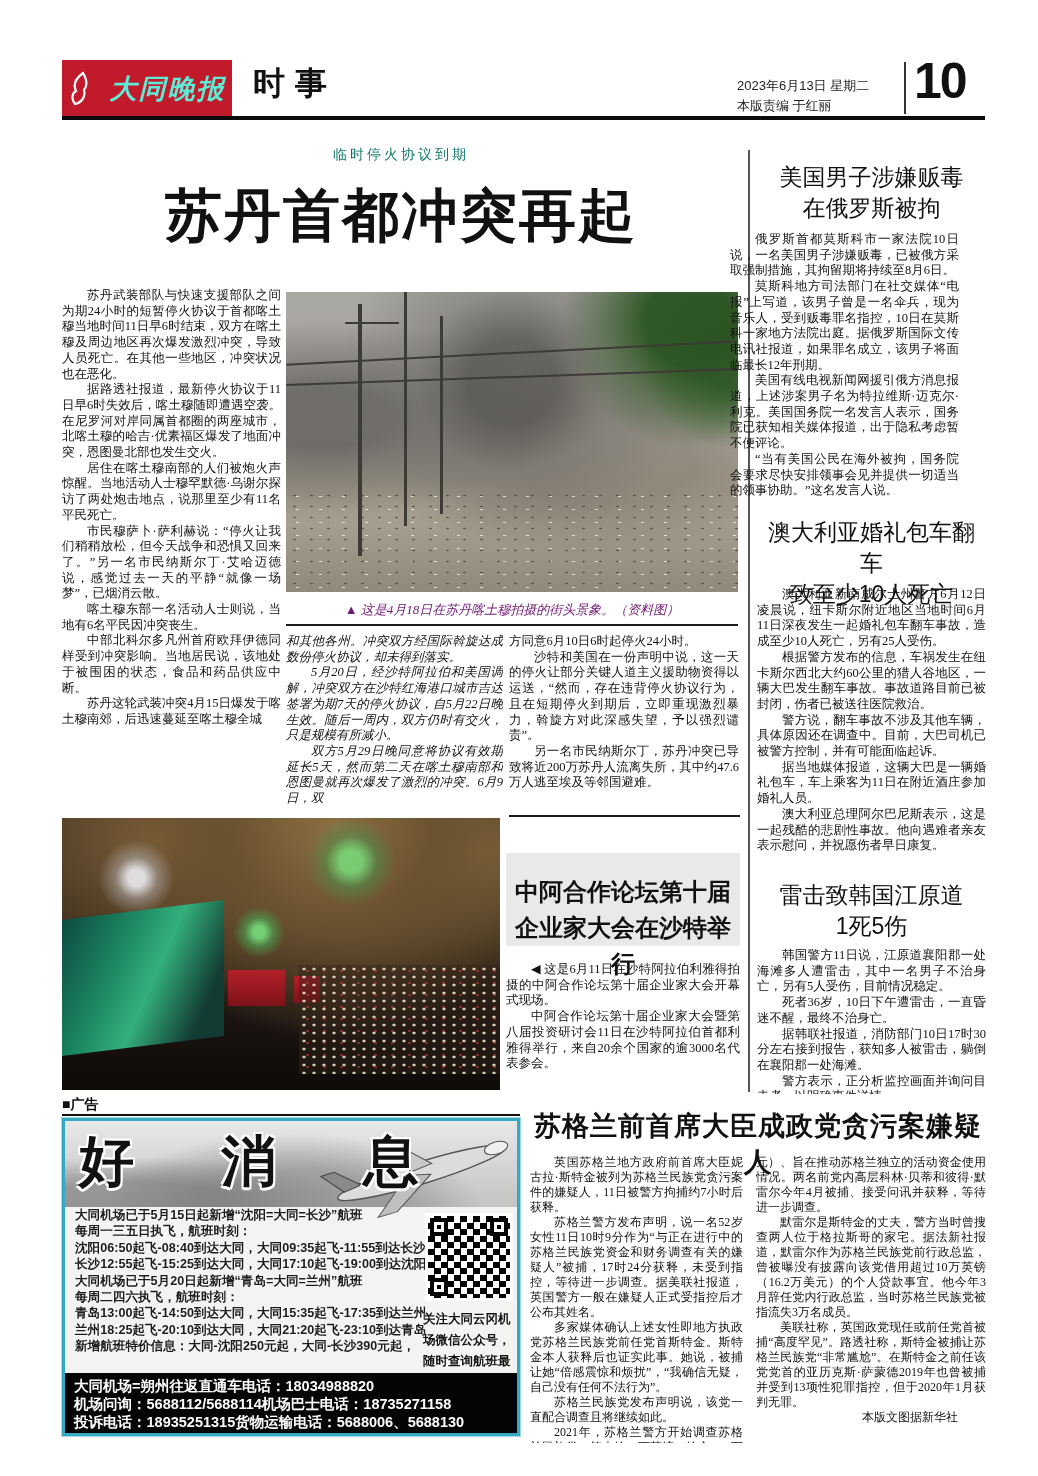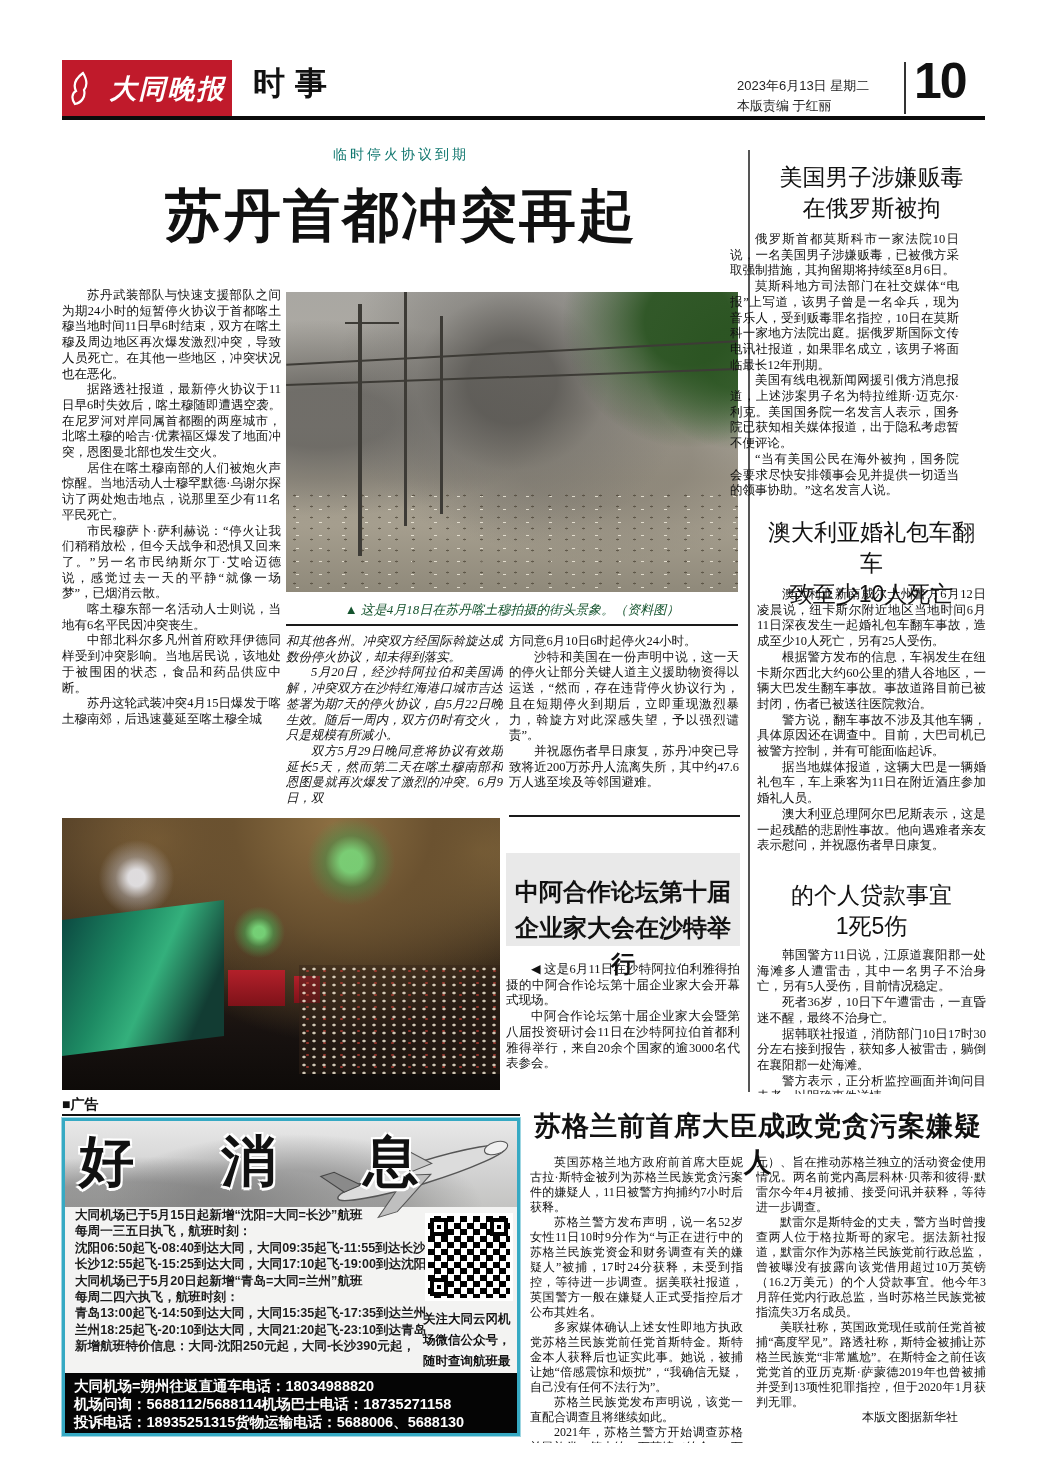--- a/index.html
+++ b/index.html
@@ -1,33 +1,33 @@
 <!DOCTYPE html>
 <html><head>
 <meta charset="utf-8">
 <style>
   html,body{margin:0;padding:0;background:#fff;}
   #page{position:relative;width:1038px;height:1476px;background:#fff;overflow:hidden;
         font-family:"Liberation Sans","DejaVu Sans",sans-serif;color:#111;}
   .abs{position:absolute;}
   
   .logo{left:62px;top:60px;width:170px;height:58px;background:#c01a2b;display:flex;align-items:center;justify-content:center;gap:5px;}
-  .logo-text{color:#ffffff;font-size:27px;font-weight:bold;font-style:italic;letter-spacing:2px;font-family:Liberation Mono, monospace;margin-left:16px;}
+  .logo-text{color:#5eead4;font-size:27px;font-weight:bold;font-style:italic;letter-spacing:2px;font-family:Liberation Mono, monospace;margin-left:16px;}
   .section-title{left:253px;top:62px;font-size:32px;font-weight:900;letter-spacing:10px;}
   .date-block{left:737px;top:76px;font-size:13px;line-height:20px;color:#222;}
   .head-vline{left:904px;top:62px;width:2px;height:52px;background:#333;}
   .page-num{left:914px;top:52px;font-size:50px;font-weight:800;letter-spacing:-2px;}
   .head-rule{left:62px;top:116px;width:923px;height:4px;background:#0c0c0c;}
   
   .kicker{left:62px;top:146px;width:678px;text-align:center;font-size:14px;letter-spacing:3px;color:#0f766e;}
   .headline{left:62px;top:178px;width:678px;text-align:center;font-size:57px;font-weight:900;letter-spacing:2px;}
   .bodycol{font-family:"Liberation Serif","DejaVu Serif",serif;font-size:12.5px;line-height:15.7px;text-align:justify;overflow:hidden;}
   .bodycol p{margin:0;text-indent:2em;}
   .bodycol p.cont{text-indent:0;}
-  .caption{font-family:"Liberation Serif","DejaVu Serif",serif;font-style:italic;font-size:13px;text-align:center;color:#14532d;}
+  .caption{font-family:"Liberation Serif","DejaVu Serif",serif;font-style:italic;font-size:13px;text-align:center;color:#701a75;}
   .rule{background:#1a1a1a;}
   
   .sb-title{width:229px;text-align:center;font-size:23px;font-weight:400;line-height:1.35;}
   
   .forum-titlebox{left:506px;top:853px;width:234px;height:93px;background:#e9e9e9;text-align:center;font-size:24px;font-weight:800;line-height:1.5;padding-top:21px;box-sizing:border-box;}
   
   .photo1{left:286px;top:292px;width:452px;height:300px;
     background:
       radial-gradient(circle at 89% 10%, rgba(43,84,34,.95) 0 9%, rgba(43,84,34,.55) 16%, rgba(43,84,34,0) 26%),
       radial-gradient(circle at 99% 22%, rgba(50,92,40,.9) 0 6%, rgba(50,92,40,0) 18%),
@@ -125,21 +125,21 @@
   <div class="abs rule" style="left:286px;top:624px;width:452px;height:2px;"></div>
 
   <div class="abs bodycol" style="left:286px;top:634px;width:217px;height:178px;font-style:italic;">
     <p class="cont">和其他各州。冲突双方经国际斡旋达成数份停火协议，却未得到落实。</p>
     <p>5月20日，经沙特阿拉伯和美国调解，冲突双方在沙特红海港口城市吉达签署为期7天的停火协议，自5月22日晚生效。随后一周内，双方仍时有交火，只是规模有所减小。</p>
     <p>双方5月29日晚同意将协议有效期延长5天，然而第二天在喀土穆南部和恩图曼就再次爆发了激烈的冲突。6月9日，双</p>
   </div>
   <div class="abs bodycol" style="left:509px;top:634px;width:230px;height:178px;">
     <p class="cont">方同意6月10日6时起停火24小时。</p>
     <p>沙特和美国在一份声明中说，这一天的停火让部分关键人道主义援助物资得以运送，“然而，存在违背停火协议行为，且在短期停火到期后，立即重现激烈暴力，斡旋方对此深感失望，予以强烈谴责”。</p>
-    <p>并祝愿伤者早日康复，苏丹冲突已导致将近200万苏丹人流离失所，其中约47.6万人逃至埃及等邻国避难。</p>
+    <p>另一名市民纳斯尔丁，苏丹冲突已导致将近200万苏丹人流离失所，其中约47.6万人逃至埃及等邻国避难。</p>
   </div>
   <div class="abs rule" style="left:509px;top:815px;width:231px;height:2px;"></div>
 
   <div class="abs vrule" style="left:748px;top:150px;height:942px;"></div>
 
   <div class="abs sb-title" style="left:757px;top:162px;">
     <div>美国男子涉嫌贩毒</div>
     <div>在俄罗斯被拘</div>
   </div>
   <div class="abs bodycol" style="left:730px;top:232px;width:229px;height:272px;">
@@ -155,21 +155,21 @@
   </div>
   <div class="abs bodycol" style="left:757px;top:587px;width:229px;height:276px;">
     <p>澳大利亚新南威尔士州警方6月12日凌晨说，纽卡斯尔附近地区当地时间6月11日深夜发生一起婚礼包车翻车事故，造成至少10人死亡，另有25人受伤。</p>
     <p>根据警方发布的信息，车祸发生在纽卡斯尔西北大约60公里的猎人谷地区，一辆大巴发生翻车事故。事故道路目前已被封闭，伤者已被送往医院救治。</p>
     <p>警方说，翻车事故不涉及其他车辆，具体原因还在调查中。目前，大巴司机已被警方控制，并有可能面临起诉。</p>
     <p>据当地媒体报道，这辆大巴是一辆婚礼包车，车上乘客为11日在附近酒庄参加婚礼人员。</p>
     <p>澳大利亚总理阿尔巴尼斯表示，这是一起残酷的悲剧性事故。他向遇难者亲友表示慰问，并祝愿伤者早日康复。</p>
   </div>
 
   <div class="abs sb-title" style="left:757px;top:880px;">
-    <div>的个人贷款事宜</div>
+    <div>雷击致韩国江原道</div>
     <div>1死5伤</div>
   </div>
   <div class="abs bodycol" style="left:757px;top:948px;width:229px;height:146px;">
     <p>韩国警方11日说，江原道襄阳郡一处海滩多人遭雷击，其中一名男子不治身亡，另有5人受伤，目前情况稳定。</p>
     <p>死者36岁，10日下午遭雷击，一直昏迷不醒，最终不治身亡。</p>
     <p>据韩联社报道，消防部门10日17时30分左右接到报告，获知多人被雷击，躺倒在襄阳郡一处海滩。</p>
     <p>警方表示，正分析监控画面并询问目击者，以明确事件详情。</p>
   </div>
 
   <div class="abs photo2">

